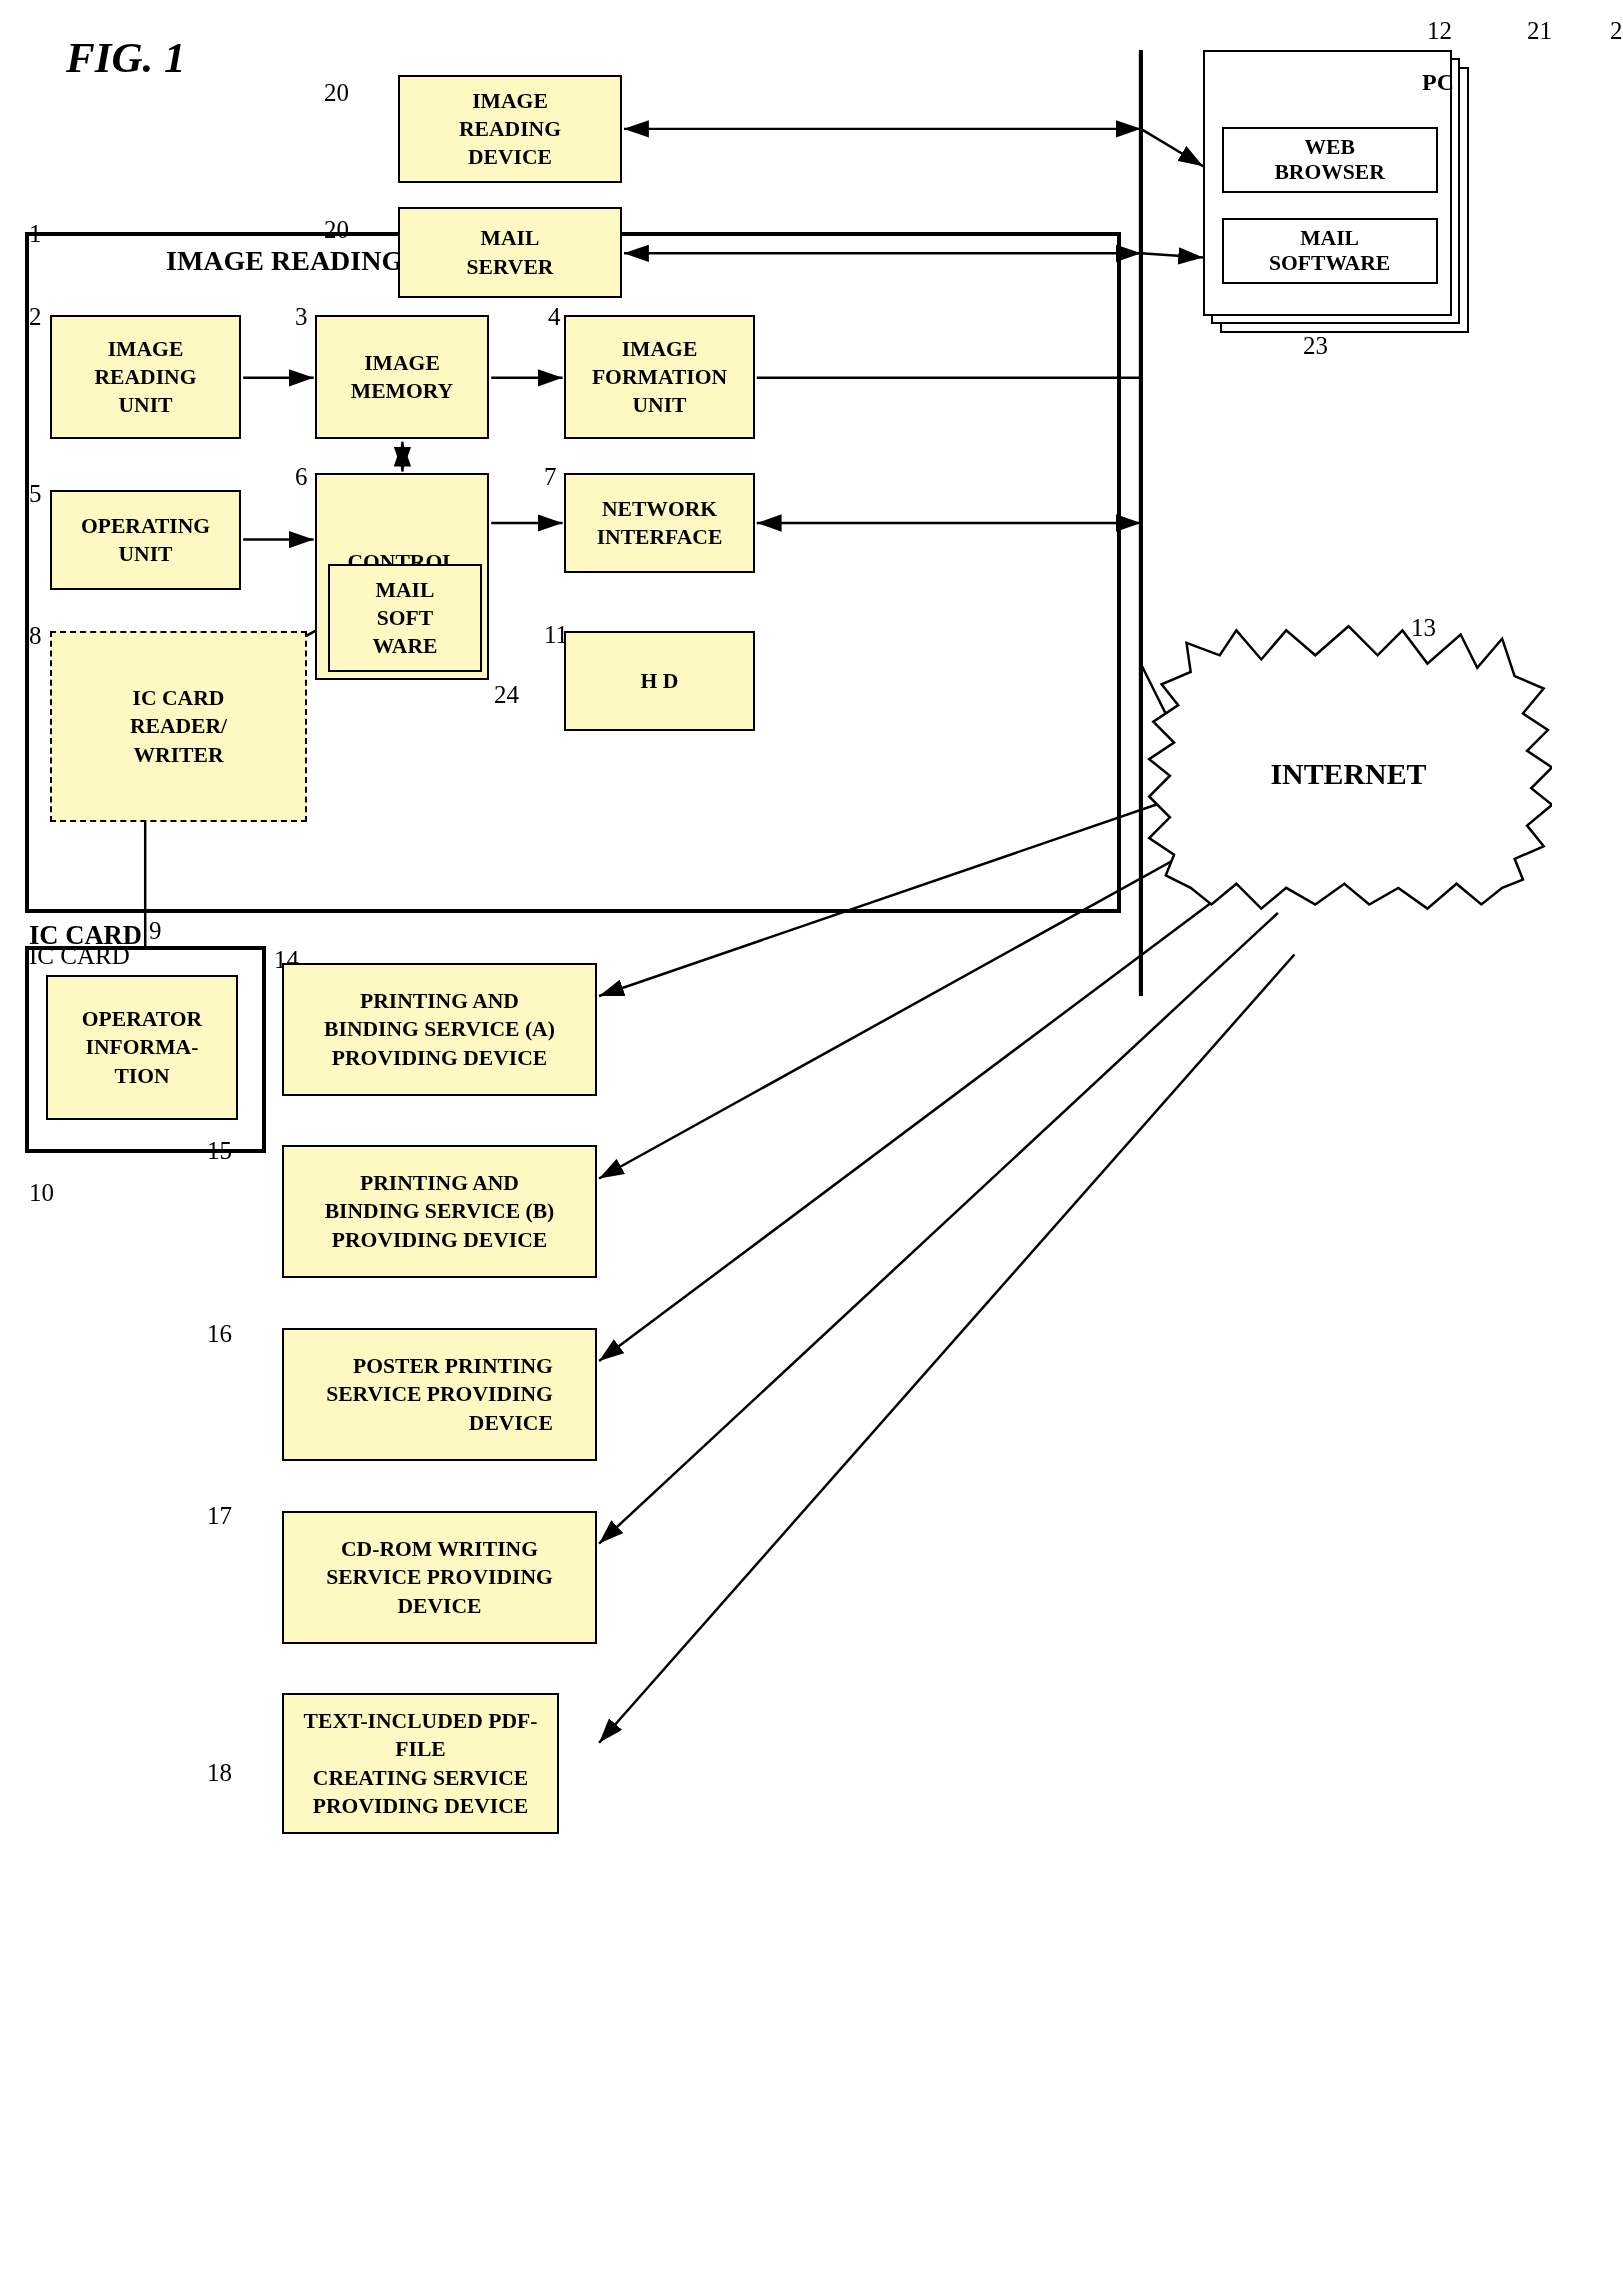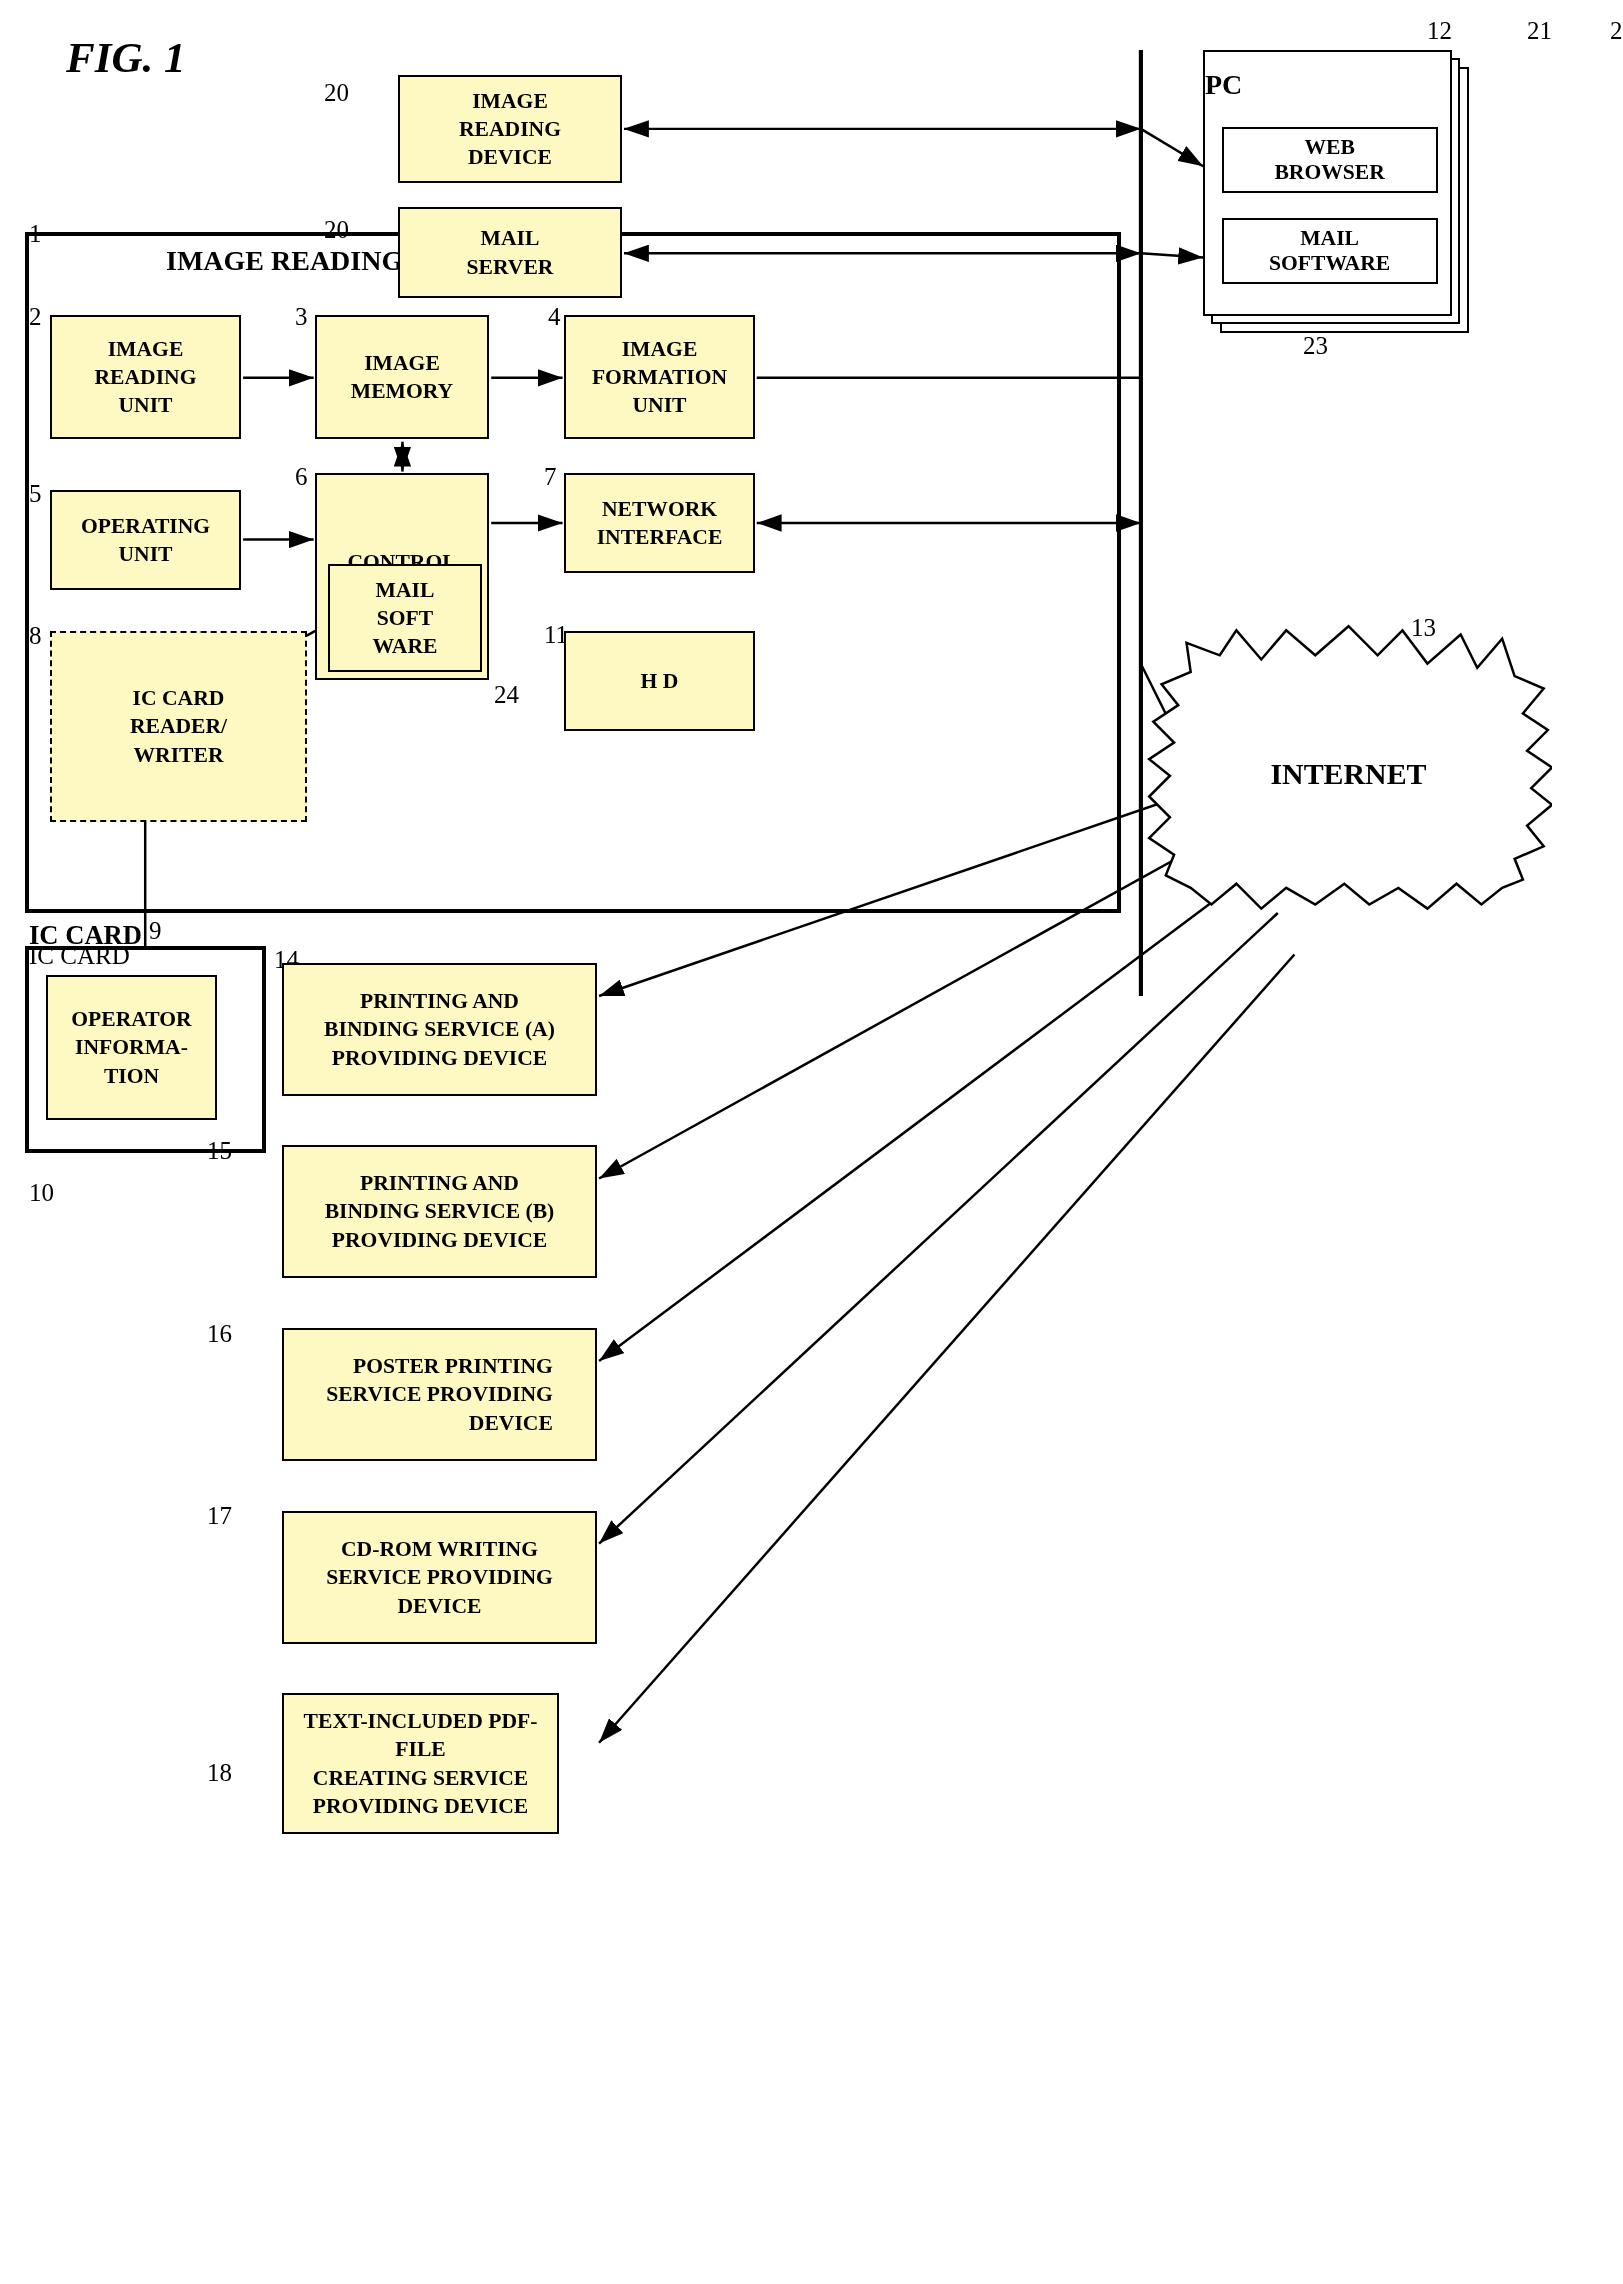--- a/index.html
+++ b/index.html
@@ -122,23 +122,24 @@
       height: 266px;
       border: 2.5px solid #000;
       background: #fff;
     }
 
     #box-pc-label {
       position: absolute;
       top: 16.6px;
       left: 0px;
       width: 249px;
-      text-align: left;
-      font-size: 28px;
-      font-weight: bold;
+      text-align: right;
+      font-size: 24px;
+      font-weight: bold;
+      padding-left: 20px;
     }
 
     #box-web-browser {
       position: absolute;
       top: 75px;
       left: 16.6px;
       width: 216px;
       height: 66px;
       border: 2.5px solid #000;
       display: flex;
@@ -249,21 +250,21 @@
       left: 25px;
       top: 946px;
       width: 241px;
       height: 207px;
       border: 4.1px solid #000;
     }
 
     #box-ic-card-inner {
       left: 46px;
       top: 975px;
-      width: 171px;
+      width: 192px;
       height: 145px;
       font-size: 21.6px;
     }
 
     
     #box-14 {
       left: 282px;
       top: 963px;
       width: 315px;
       height: 133px;

